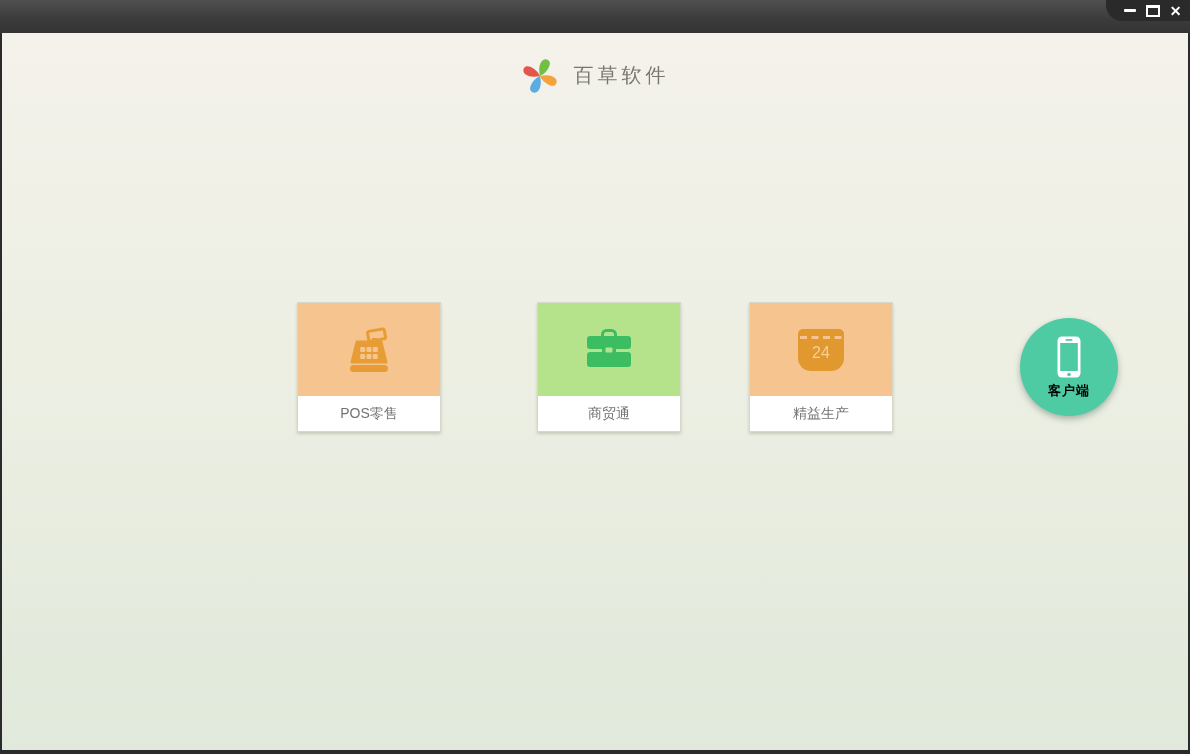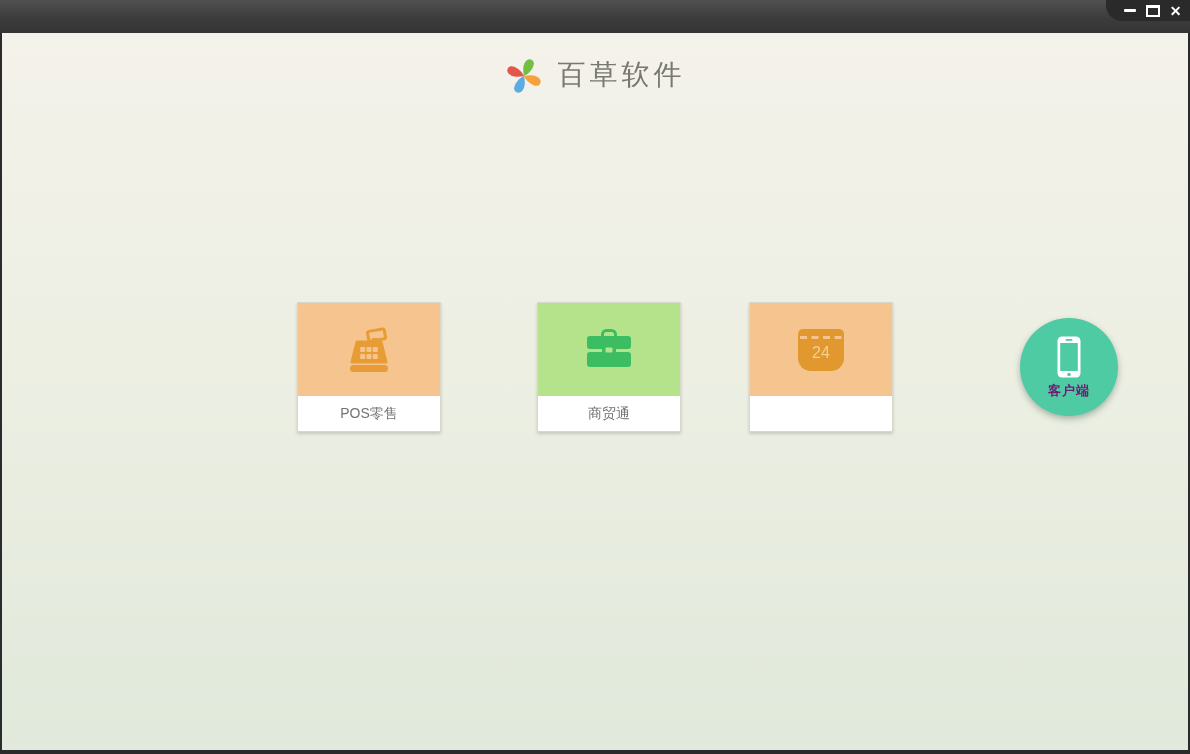--- a/index.html
+++ b/index.html
@@ -18,41 +18,41 @@
   .max-glyph{width:10px;height:7px;border:2px solid #fff;border-top-width:3px;box-sizing:content-box;}
   .close-glyph{color:#fff;font-size:14px;font-weight:bold;line-height:1;}
 
   
   .content{position:absolute;top:33px;left:2px;right:2px;bottom:4px;
     background:linear-gradient(180deg,#f4f2eb 0%,#edefe3 45%,#e0e9db 100%);}
 
   
   .brand{position:absolute;top:23px;left:0;right:0;display:flex;align-items:center;
     justify-content:center;gap:15px;}
-  .app-title{font-family:"DejaVu Serif","Liberation Serif",serif;font-size:28px;
+  .app-title{font-family:"DejaVu Serif","Liberation Serif",serif;font-size:20px;
     color:#78786f;letter-spacing:4px;}
 
   
   .card{position:absolute;top:269px;width:144px;height:130px;background:#ffffff;
     border:1px solid #d9d6ca;box-sizing:border-box;cursor:pointer;
     box-shadow:0 2px 3px rgba(110,110,90,0.28);}
   .card-icon-area{height:93px;display:flex;align-items:center;justify-content:center;}
   .card-label{height:35px;display:flex;align-items:center;justify-content:center;
     font-size:14px;color:#737373;background:#ffffff;}
   .card-pos{left:295px;}
   .card-trade{left:535px;}
   .card-lean{left:747px;}
   .bg-orange{background:#f6c48e;}
   .bg-green{background:#b5e38b;}
 
   
   .client{position:absolute;left:1018px;top:285px;width:98px;height:98px;border-radius:50%;
     background:#4fcba3;box-shadow:0 3px 6px rgba(80,105,95,0.45);cursor:pointer;
     display:flex;flex-direction:column;align-items:center;justify-content:center;gap:3px;}
-  .client-label{color:#701a75;font-size:13px;font-weight:bold;letter-spacing:1px;}
+  .client-label{color:#000000;font-size:13px;font-weight:bold;letter-spacing:1px;}
 </style>
 </head>
 <body>
 
 <div class="window">
 
   <div class="titlebar">
     <div class="controls-box">
       <button class="win-btn" title="">
         <span class="min-glyph"></span>
@@ -122,20 +122,21 @@
     <div class="card card-lean">
       <div class="card-icon-area bg-orange">
         <span style="display:flex;text-align:right;">
           <svg width="46" height="42" viewBox="0 0 46 42">
             <path d="M5,0 h36 a5,5 0 0 1 5,5 v24 a13,13 0 0 1 -13,13 h-20 a13,13 0 0 1 -13,-13 v-24 a5,5 0 0 1 5,-5 z" fill="#e0982f"></path>
             <line x1="2" y1="8.5" x2="44" y2="8.5" stroke="#f6c48e" stroke-width="3" stroke-dasharray="7 4.5"></line>
             <text x="23" y="29" text-anchor="middle" font-family="Liberation Sans, sans-serif" font-size="16" fill="#f5d093">24</text>
           </svg>
         </span>
       </div>
+      <div class="card-label">精益生产</div>
     </div>
 
     <div class="client">
       <span style="display:flex;">
         <svg width="26" height="44" viewBox="0 0 26 44">
           <rect x="1.5" y="1.5" width="23" height="41" rx="4.5" fill="#ffffff"></rect>
           <rect x="4.2" y="8" width="17.6" height="28" fill="#4fcba3"></rect>
           <rect x="9.5" y="4" width="7" height="1.8" rx="0.9" fill="#4fcba3"></rect>
           <circle cx="13" cy="39.5" r="1.8" fill="#4fcba3"></circle>
         </svg>

